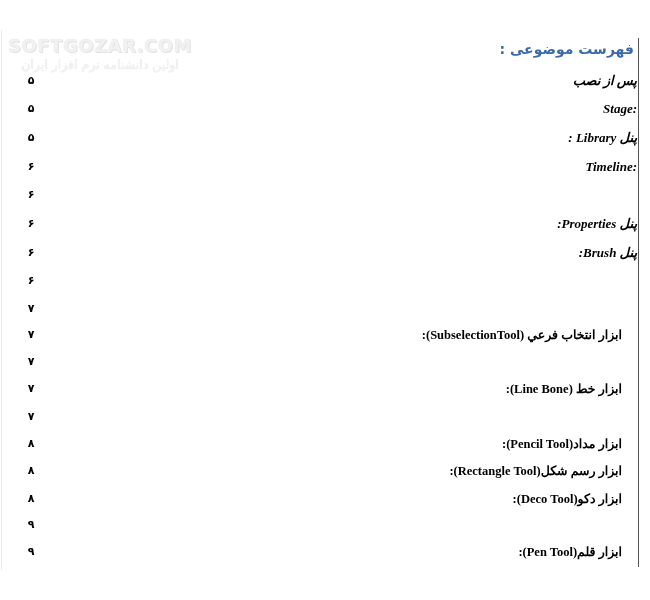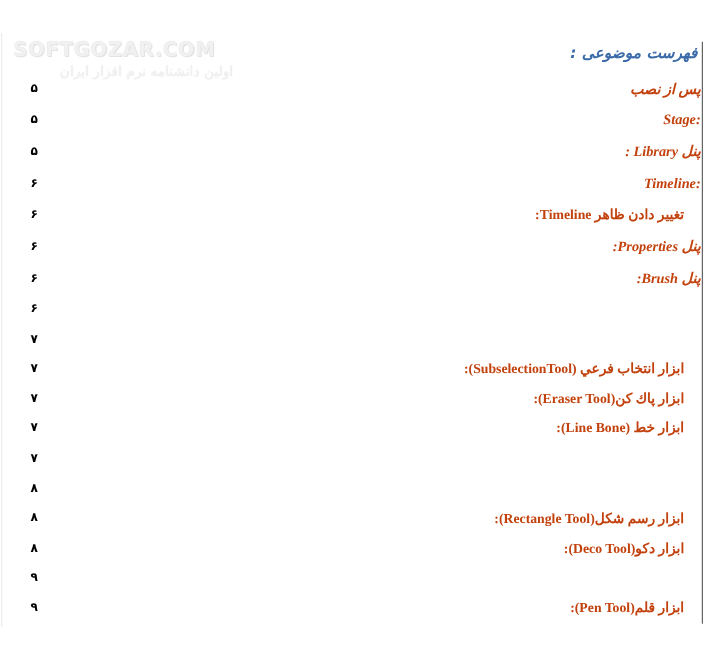--- a/index.html
+++ b/index.html
@@ -25,23 +25,24 @@
     .margin-rule {
       position: absolute;
       left: 638px;
       top: 38px;
       width: 1px;
       height: 529px;
       background: #555555;
     }
     .watermark {
       position: absolute;
-      left: 12px;
+      left: 0;
       top: 36px;
       width: 200px;
+      text-align: center;
       pointer-events: none;
     }
     .wm-brand {
       font-family: "DejaVu Sans", sans-serif;
       font-weight: bold;
       font-size: 18px;
       letter-spacing: 0.5px;
       color: #f1f1f1;
       text-shadow: 0 0 1px #d8d8d8, 1px 1px 0 #e4e4e4;
       line-height: 20px;
@@ -57,37 +58,36 @@
     .toc-heading {
       position: absolute;
       right: 16px;
       top: 41px;
       direction: rtl;
       font-family: "DejaVu Sans", sans-serif;
       font-size: 14px;
       font-weight: bold;
       color: #3a6aa8;
       white-space: nowrap;
-      font-style: italic;
     }
     .toc-row {
       position: absolute;
       left: 0;
       width: 650px;
       height: 22px;
     }
     .toc-title {
       position: absolute;
       right: 13px;
       top: 0;
       direction: rtl;
       unicode-bidi: plaintext;
       font-size: 13px;
       font-weight: bold;
-      color: #c2410c;
+      color: #000000;
       white-space: nowrap;
       line-height: 22px;
     }
     .toc-title.level-1 {
       font-style: italic;
     }
     .toc-title.level-2 {
       right: 28px;
       font-size: 12.5px;
       font-style: normal;
@@ -129,21 +129,20 @@
   </div>
   <div class="toc-row" style="top:127px">
     <span class="toc-title level-1">پنل Library :</span>
     <span class="toc-page">۵</span>
   </div>
   <div class="toc-row" style="top:156px">
     <span class="toc-title level-1">Timeline:</span>
     <span class="toc-page">۶</span>
   </div>
   <div class="toc-row" style="top:184px">
-    <span class="toc-title level-2">تغییر دادن ظاهر Timeline:</span>
     <span class="toc-page">۶</span>
   </div>
   <div class="toc-row" style="top:213px">
     <span class="toc-title level-1">پنل Properties:</span>
     <span class="toc-page">۶</span>
   </div>
   <div class="toc-row" style="top:242px">
     <span class="toc-title level-1">پنل Brush:</span>
     <span class="toc-page">۶</span>
   </div>
@@ -151,31 +150,31 @@
     <span class="toc-page">۶</span>
   </div>
   <div class="toc-row" style="top:298px">
     <span class="toc-page">۷</span>
   </div>
   <div class="toc-row" style="top:324px">
     <span class="toc-title level-2">ابزار انتخاب فرعي (SubselectionTool):</span>
     <span class="toc-page">۷</span>
   </div>
   <div class="toc-row" style="top:351px">
-    <span class="toc-title level-2">ابزار پاك كن(Eraser Tool):</span>
     <span class="toc-page">۷</span>
   </div>
   <div class="toc-row" style="top:378px">
     <span class="toc-title level-2">ابزار خط (Line Bone):</span>
     <span class="toc-page">۷</span>
   </div>
   <div class="toc-row" style="top:406px">
     <span class="toc-page">۷</span>
   </div>
   <div class="toc-row" style="top:433px">
+    <span class="toc-title level-2">ابزار مداد(Pencil Tool):</span>
     <span class="toc-page">۸</span>
   </div>
   <div class="toc-row" style="top:460px">
     <span class="toc-title level-2">ابزار رسم شكل(Rectangle Tool):</span>
     <span class="toc-page">۸</span>
   </div>
   <div class="toc-row" style="top:488px">
     <span class="toc-title level-2">ابزار دكو(Deco Tool):</span>
     <span class="toc-page">۸</span>
   </div>

